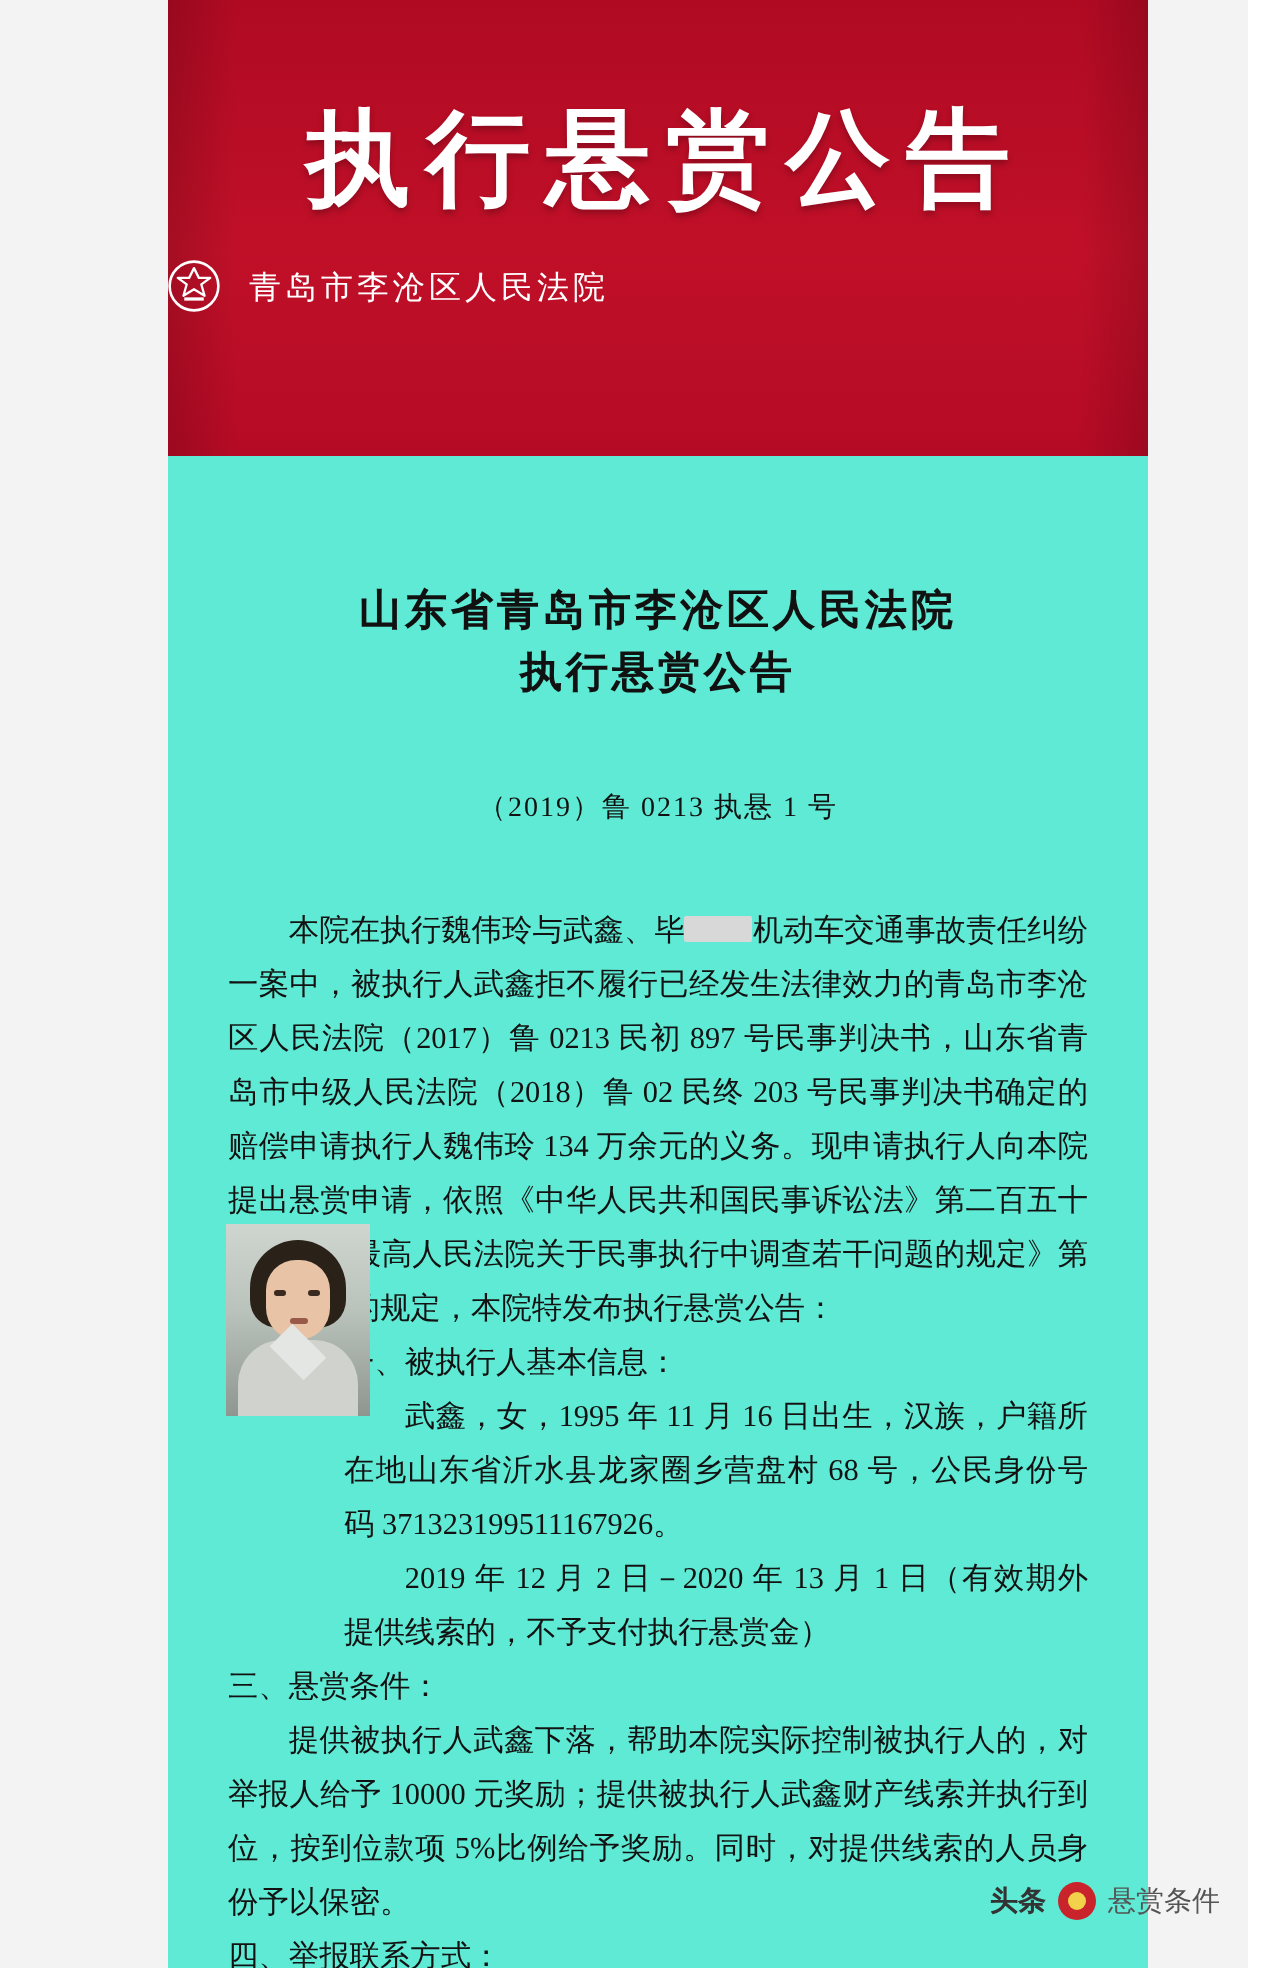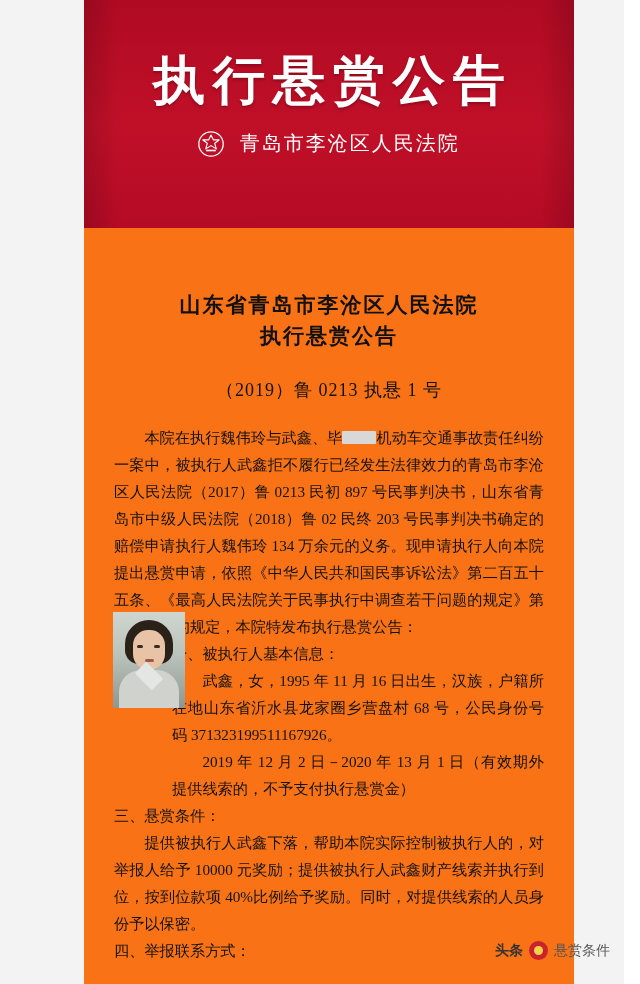--- a/index.html
+++ b/index.html
@@ -47,23 +47,22 @@
     letter-spacing: 8px;
     text-indent: 8px;
     line-height: 60px;
     text-shadow: 0 2px 3px rgba(0,0,0,0.25);
   }
   .banner-court {
     position: absolute;
     top: 130px;
     left: 0;
     width: 100%;
-    text-align: center;
     color: #ffffff;
-    font-size: 20px;
+    font-size: 16px;
     letter-spacing: 2px;
     font-family: "Liberation Sans", sans-serif;
   }
   .court-emblem {
     display: inline-block;
     width: 26px;
     height: 26px;
     vertical-align: -7px;
     margin-right: 8px;
   }
@@ -80,21 +79,21 @@
     right: 0; top: 0; bottom: 0; width: 34px;
     background: linear-gradient(270deg, rgba(0,0,0,0.14), rgba(0,0,0,0));
   }
   
   .sheet {
     position: absolute;
     left: 84px;
     top: 228px;
     width: 490px;
     height: 756px;
-    background: #f97316;
+    background: #5eead4;
   }
   .lamp {
     position: absolute;
     top: 232px;
     left: 0;
     width: 100%;
     text-align: center;
     height: 40px;
   }
   .lamp-icon {
@@ -109,24 +108,24 @@
     padding: 62px 0 0 0;
     text-align: center;
     font-size: 21px;
     font-weight: bold;
     letter-spacing: 2px;
     color: #111111;
     line-height: 31px;
     font-family: "Liberation Serif", serif;
   }
   .doc-number {
-    margin: 0;
+    margin: 17px;
     padding: 26px 0 0 0;
     text-align: center;
-    font-size: 18px;
+    font-size: 14px;
     color: #111111;
     letter-spacing: 1px;
   }
   .body-text {
     margin: 0;
     padding: 22px 30px 0 30px;
     font-size: 15.2px;
     line-height: 27px;
     color: #121212;
     text-align: justify;
@@ -282,21 +281,21 @@
       <p>
         <span>本院在执行魏伟玲与武鑫、毕<span class="redact"></span>机动车交通事故责任纠纷一案中，被执行人武鑫拒不履行已经发生法律效力的青岛市李沧区人民法院（2017）鲁 0213 民初 897 号民事判决书，山东省青岛市中级人民法院（2018）鲁 02 民终 203 号民事判决书确定的赔偿申请执行人魏伟玲 134 万余元的义务。现申请执行人向本院提出悬赏申请，依照《中华人民共和国民事诉讼法》第二百五十五条、《最高人民法院关于民事执行中调查若干问题的规定》第二十二条的规定，本院特发布执行悬赏公告：</span>
       </p>
 
       <p class="noindent indent-block">一、被执行人基本信息：</p>
       <p class="indent-block">武鑫，女，1995 年 11 月 16 日出生，汉族，户籍所在地山东省沂水县龙家圈乡营盘村 68 号，公民身份号码 371323199511167926。</p>
 
       <p class="indent-block">2019 年 12 月 2 日－2020 年 13 月 1 日（有效期外提供线索的，不予支付执行悬赏金）</p>
 
       <p class="noindent">三、悬赏条件：</p>
-      <p>提供被执行人武鑫下落，帮助本院实际控制被执行人的，对举报人给予 10000 元奖励；提供被执行人武鑫财产线索并执行到位，按到位款项 40%比例给予奖励。同时，对提供线索的人员身份予以保密。</p>
+      <p>提供被执行人武鑫下落，帮助本院实际控制被执行人的，对举报人给予 10000 元奖励；提供被执行人武鑫财产线索并执行到位，按到位款项 5%比例给予奖励。同时，对提供线索的人员身份予以保密。</p>
 
       <p class="noindent">四、举报联系方式：</p>
 
     </div>
 
   </div>
 
   <div class="photo">
     <div class="hair"></div>
     <div class="face"></div>

